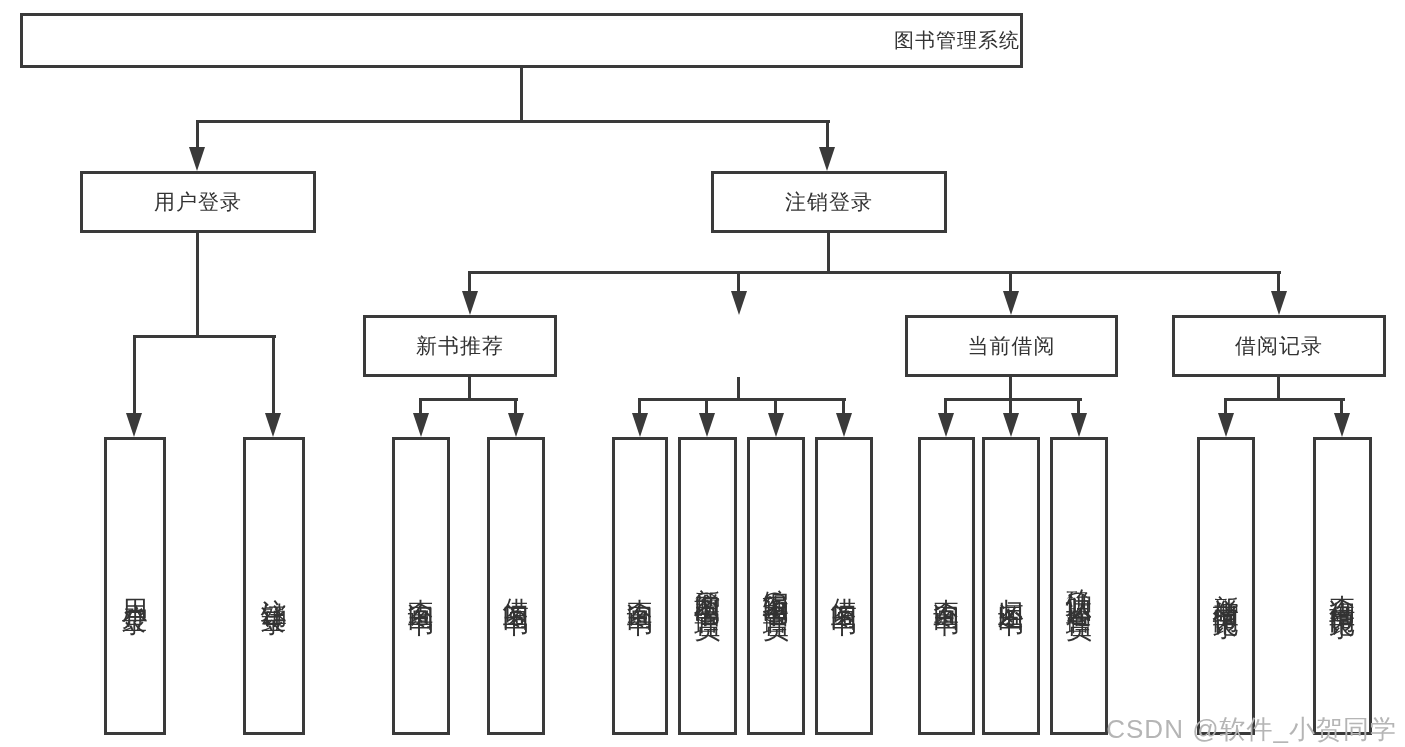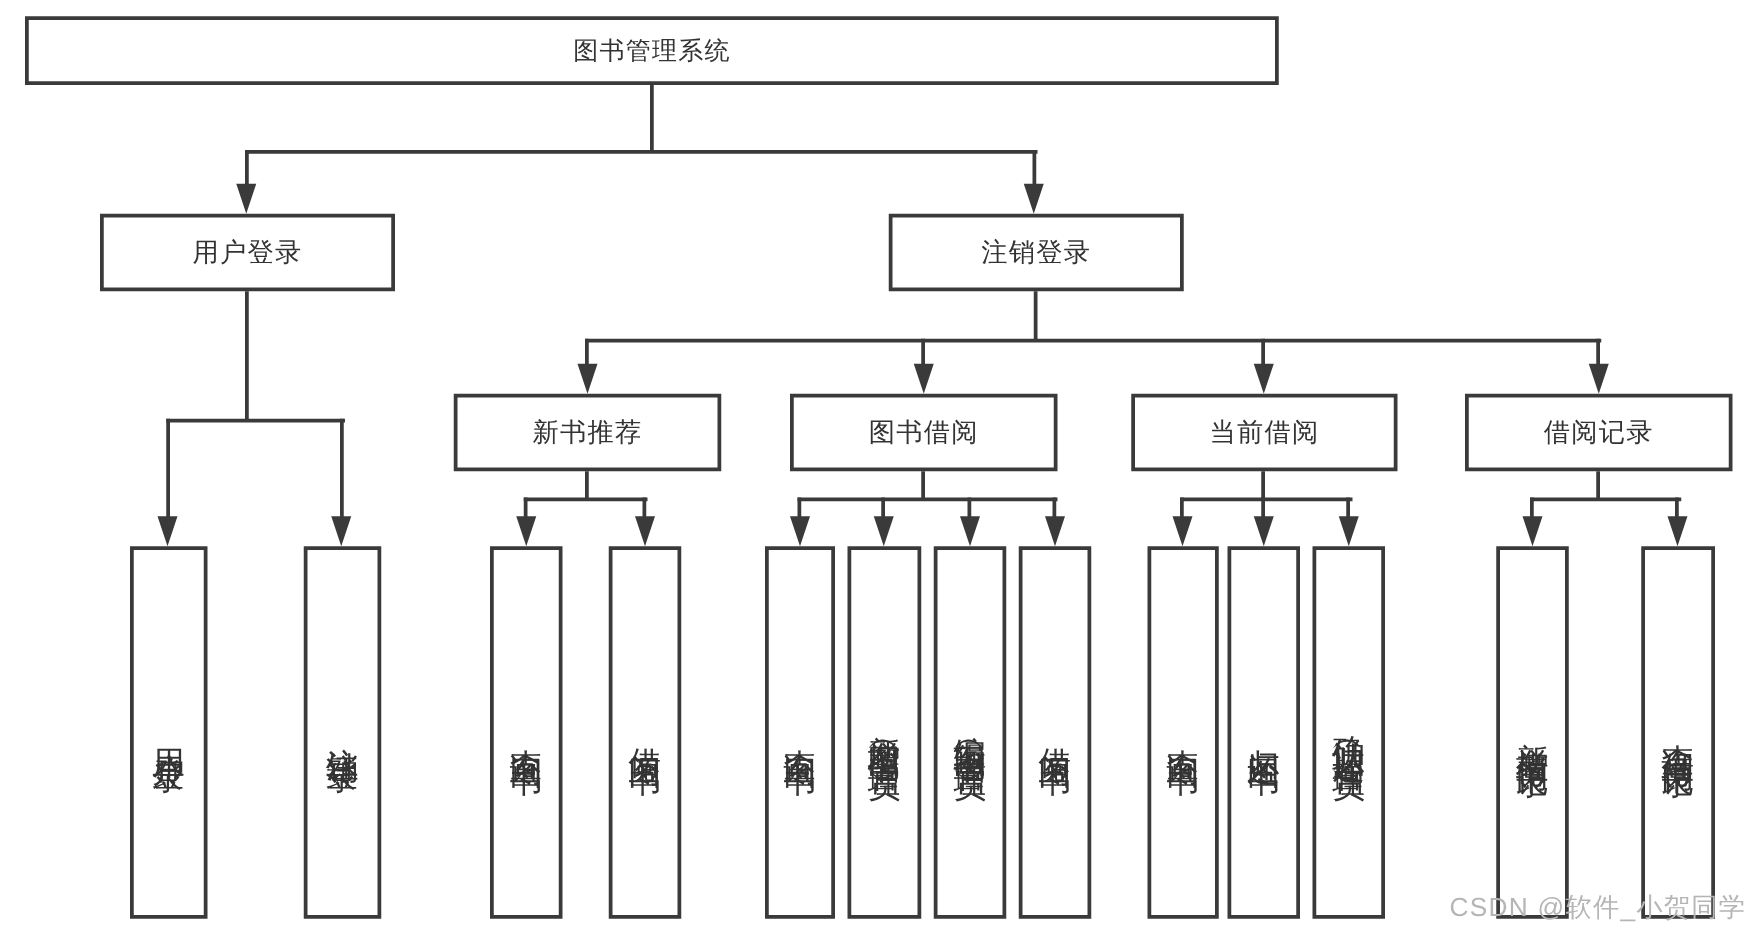--- a/index.html
+++ b/index.html
@@ -27,47 +27,44 @@
   }
   .vline{position:absolute;width:3px;background:var(--line);}
   .hline{position:absolute;height:3px;background:var(--line);}
   .arrow{
     position:absolute;width:0;height:0;
     border-left:8px solid transparent;border-right:8px solid transparent;
     border-top:24px solid var(--line);
   }
   .watermark{
     position:absolute;top:712px;right:8px;z-index:10;
-    font-size:21px;color:var(--watermark);letter-spacing:1px;white-space:nowrap;
+    font-size:26px;color:var(--watermark);letter-spacing:1px;white-space:nowrap;
   }
 </style>
 </head>
 <body>
 
 <div id="canvas">
 
-  <div class="node root-node" style="left:20px;top:13px;width:1003px;height:55px;">
+  <div class="node root-node" style="left:20px;top:13px;width:1003px;height:55px;justify-content:flex-end;">
     <span>图书管理系统</span>
   </div>
 
   <div class="node h-node" style="left:80px;top:171px;width:236px;height:62px;">
     <span>用户登录</span>
   </div>
 
   <div class="node h-node" style="left:711px;top:171px;width:236px;height:62px;">
     <span>注销登录</span>
   </div>
 
-  <div class="node h-node" style="left:363px;top:315px;width:214px;height:62px;">
+  <div class="node h-node" style="left:363px;top:315px;width:194px;height:62px;">
     <span>新书推荐</span>
   </div>
 
-  <div class="node h-node" style="left:632px;top:315px;width:214px;height:62px;">
-    <span>图书借阅</span>
-  </div>
 
   <div class="node h-node" style="left:905px;top:315px;width:213px;height:62px;">
     <span>当前借阅</span>
   </div>
 
   <div class="node h-node" style="left:1172px;top:315px;width:214px;height:62px;font-family:Liberation Mono, monospace;">
     <span>借阅记录</span>
   </div>
 
   <div class="node leaf" style="left:104px;top:437px;width:62px;height:298px;">

